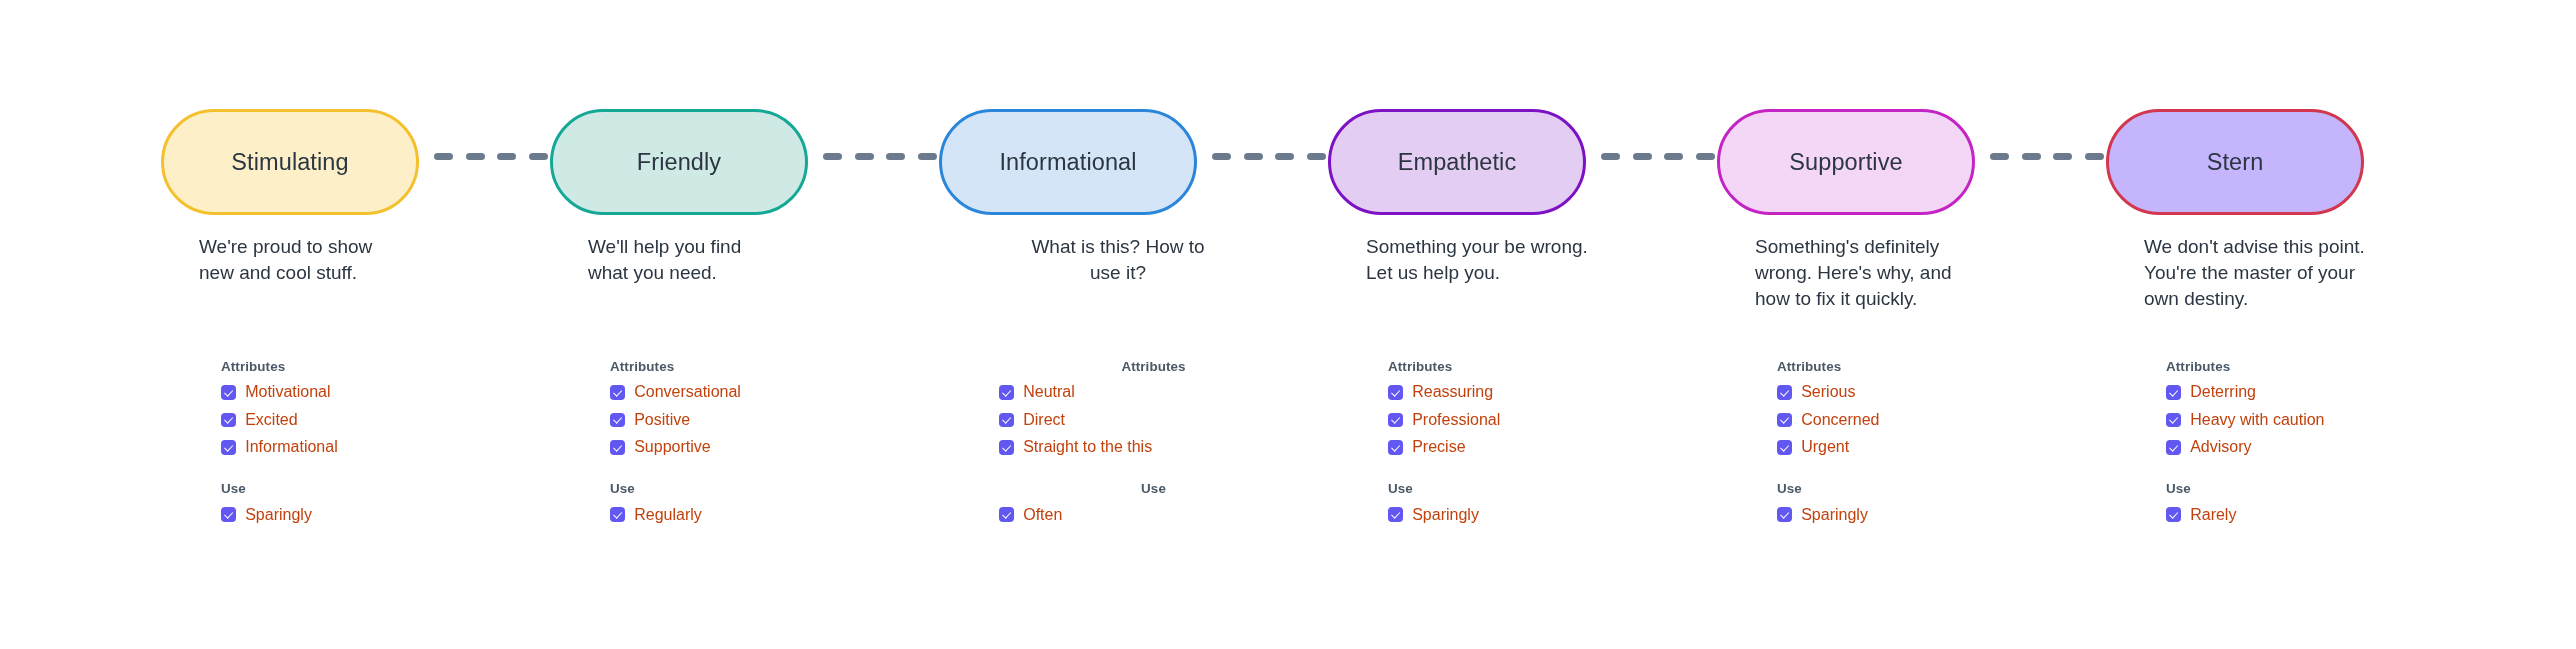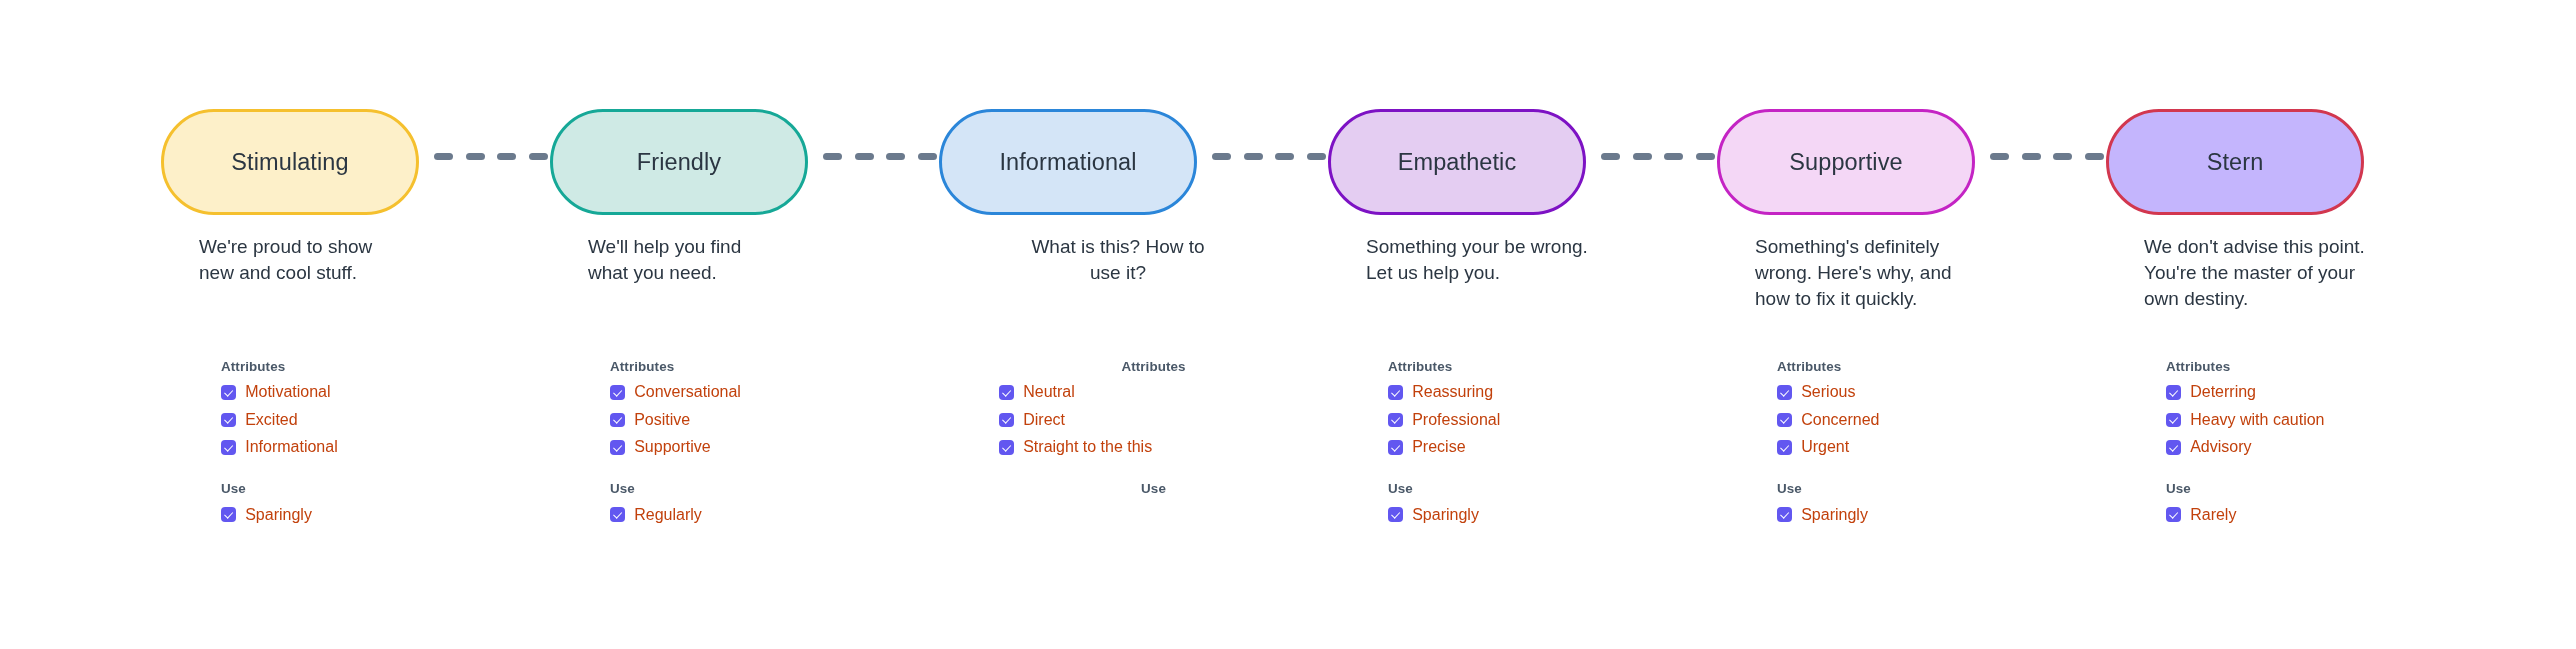--- a/index.html
+++ b/index.html
@@ -226,20 +226,24 @@
             <span class="checkbox"></span>
             <span class="check-label">Direct</span>
           </div>
           <div class="check-row">
             <span class="checkbox"></span>
             <span class="check-label">Straight to the this</span>
           </div>
         </div>
         <div class="group">
           <div class="group-title">Use</div>
+          <div class="check-row">
+            <span class="checkbox"></span>
+            <span class="check-label">Often</span>
+          </div>
         </div>
       </div>
     </div>
     <div class="connector" style="left: 1212px;">
       <span class="dash" style="background: rgb(107, 122, 141);"></span>
       <span class="dash" style="background: rgb(107, 122, 141);"></span>
       <span class="dash" style="background: rgb(107, 122, 141);"></span>
       <span class="dash" style="background: rgb(107, 122, 141);"></span>
     </div>
     <div class="tone-col" style="left: 1328px;">

